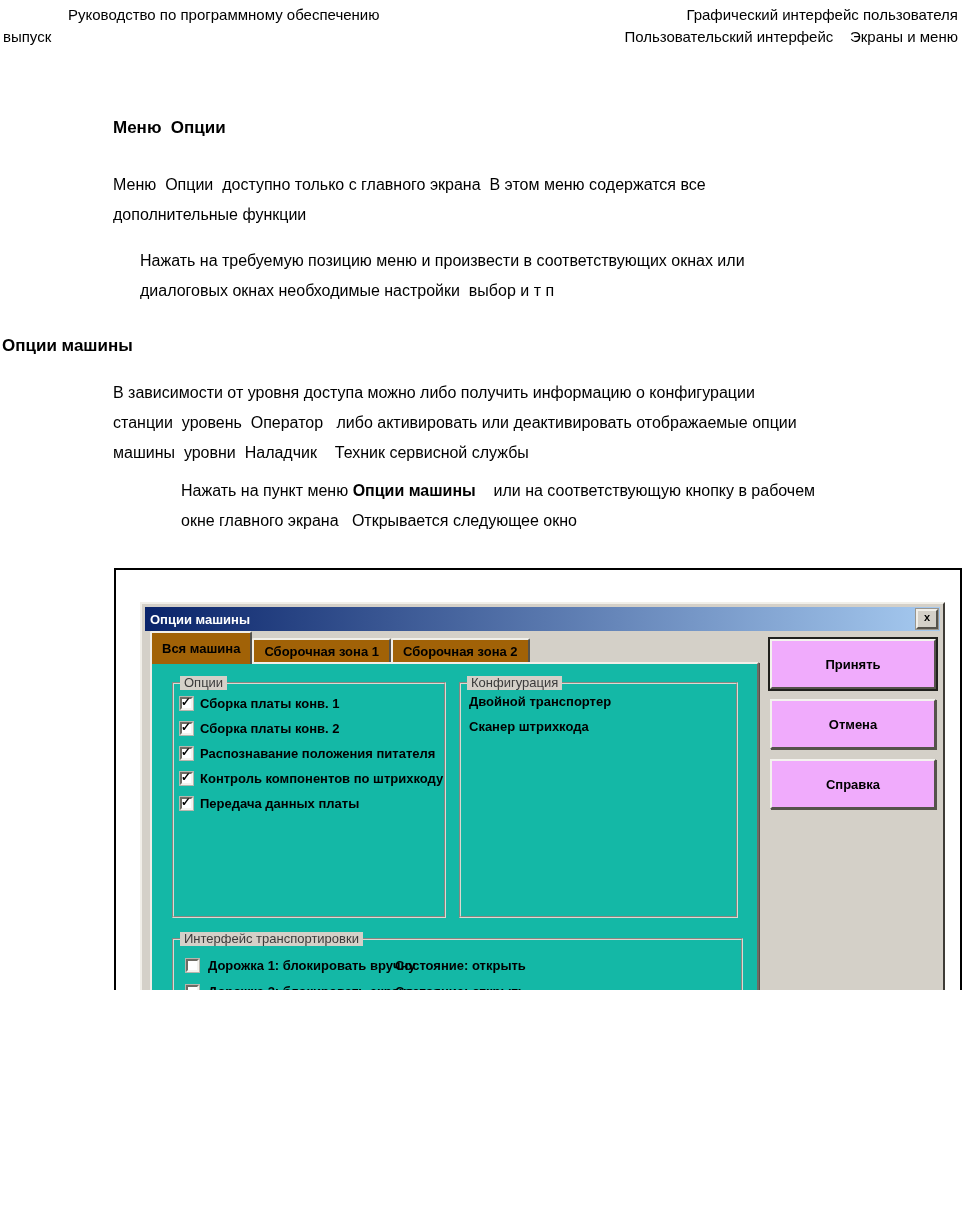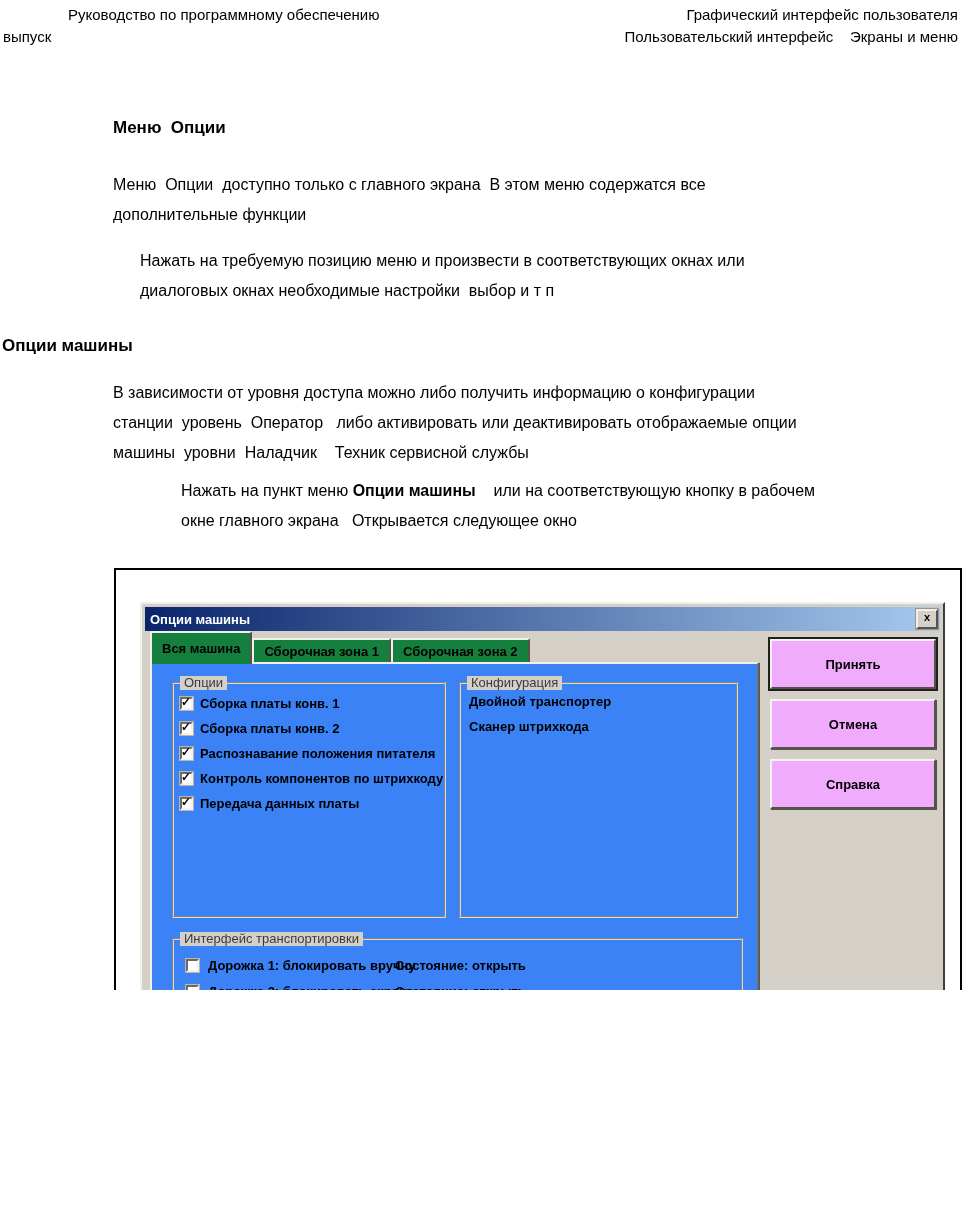--- a/index.html
+++ b/index.html
@@ -19,26 +19,26 @@
   .figure{border:2px solid #000;background:#fff;}
   .dialog{background:#d4d0c8;border:2px solid;border-color:#f1efe9 #3f3c37 #3f3c37 #f1efe9;
           font-size:13px;}
   .titlebar{background:linear-gradient(to right,#0a246a,#a6caf0);color:#fff;
             display:flex;align-items:center;padding:0 2px 0 5px;font-weight:bold;}
   .closebtn{margin-left:auto;width:18px;height:16px;background:#d4d0c8;color:#000;
             border:2px solid;border-color:#f1efe9 #55524b #55524b #f1efe9;
             font-size:11px;font-weight:bold;line-height:12px;text-align:center;
             box-shadow:0 0 0 1px #9a968e;}
   .tabs{display:flex;align-items:flex-end;}
-  .tab{background:#15803d;border:2px solid;border-color:#f1efe9 #55524b #f1efe9 #f1efe9;
+  .tab{background:#a16207;border:2px solid;border-color:#f1efe9 #55524b #f1efe9 #f1efe9;
        border-bottom:none;border-radius:2px 2px 0 0;height:22px;margin-bottom:2px;
        display:flex;align-items:center;justify-content:center;
        padding:0 10px;font-weight:bold;z-index:2;}
   .tab.active{height:31px;margin-bottom:0;z-index:5;}
-  .panel{background:#3b82f6;border:2px solid;border-color:#f1efe9 #6e6b64 #6e6b64 #f1efe9;
+  .panel{background:#14b8a6;border:2px solid;border-color:#f1efe9 #6e6b64 #6e6b64 #f1efe9;
          box-shadow:1px 1px 0 #55524b;z-index:1;}
   .groupbox{border:2px groove #dcd9d1;}
   .grouplabel{position:absolute;top:-8px;left:6px;background:#d4d0c8;padding:0 4px;
               font-size:13px;color:#3a3a3a;line-height:14px;}
   .cbx{width:13px;height:13px;box-sizing:border-box;background:#fff;
        border:2px solid;border-color:#6e6b64 #f4f2ee #f4f2ee #6e6b64;
        box-shadow:0 0 0 1px #b9b6ae;position:absolute;}
   .cbx.checked::after{content:"✓";position:absolute;left:-1px;top:-4px;
        font-size:12px;font-weight:bold;color:#000;}
   .itemlabel{font-weight:bold;font-size:13px;position:absolute;white-space:nowrap;}

